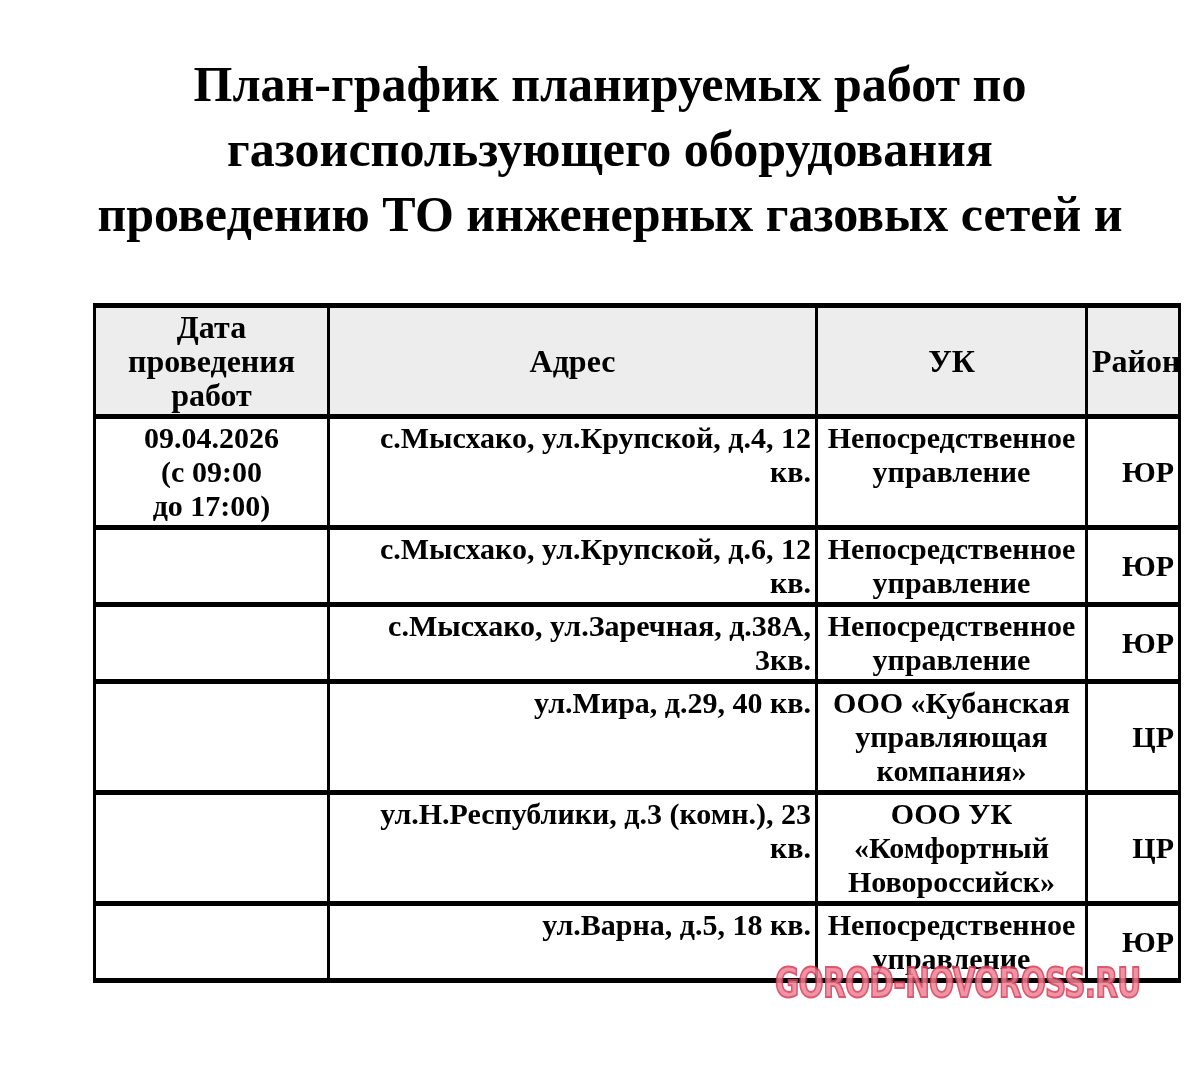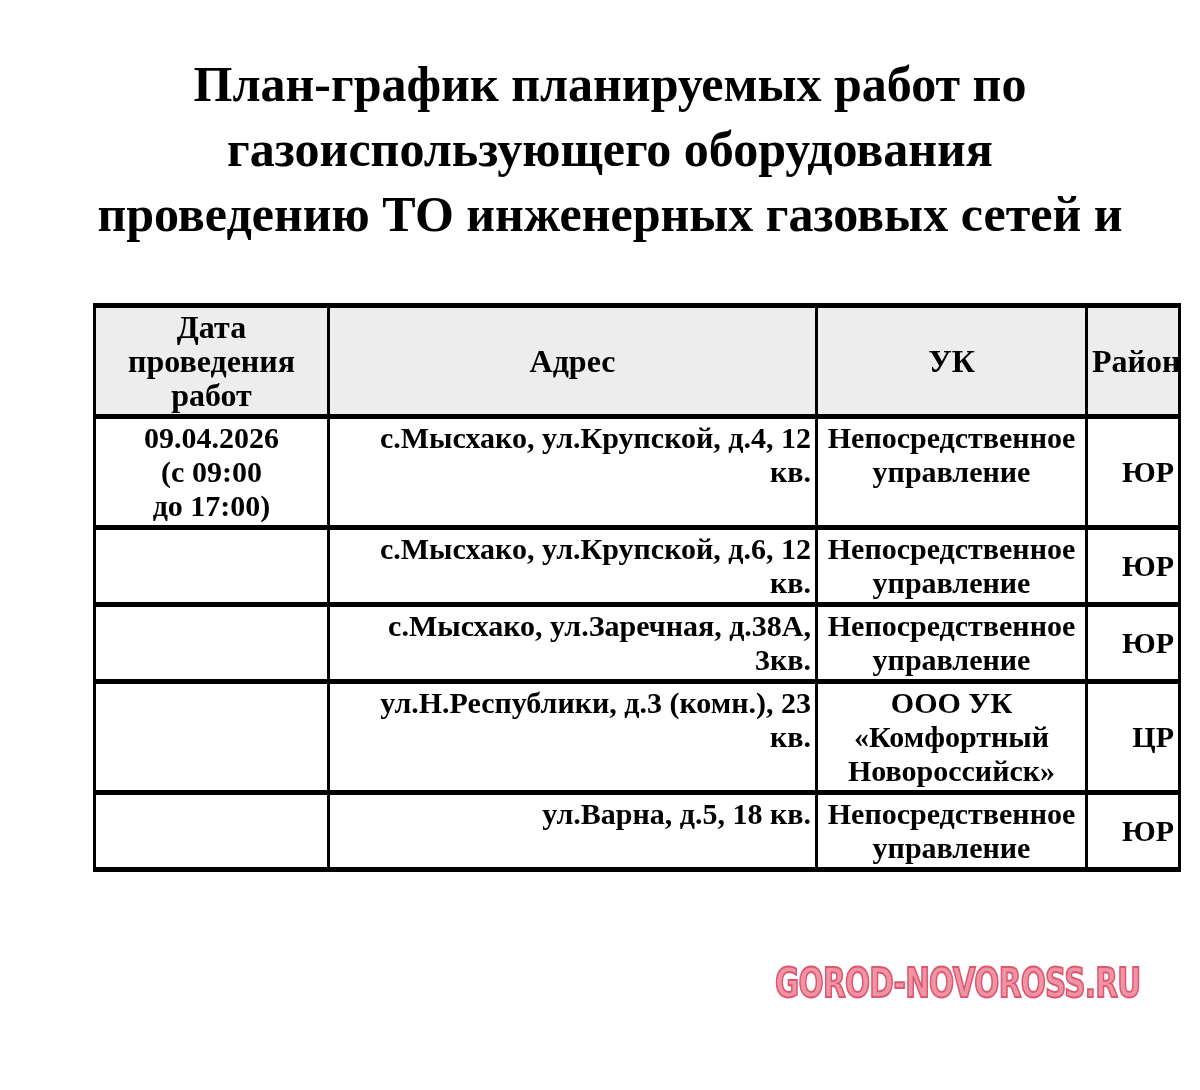--- a/index.html
+++ b/index.html
@@ -130,20 +130,26 @@
         <td class="cell-district">ЮР</td>
       </tr>
       <tr class="h69">
         <td class="cell-date"></td>
         <td class="cell-address">с.Мысхако, ул.Заречная, д.38А, 3кв.</td>
         <td class="cell-uk">Непосредственное управление</td>
         <td class="cell-district">ЮР</td>
       </tr>
       <tr class="h105">
         <td class="cell-date"></td>
+        <td class="cell-address">ул.Мира, д.29, 40 кв.</td>
+        <td class="cell-uk">ООО «Кубанская управляющая компания»</td>
+        <td class="cell-district">ЦР</td>
+      </tr>
+      <tr class="h105">
+        <td class="cell-date"></td>
         <td class="cell-address">ул.Н.Республики, д.3 (комн.), 23 кв.</td>
         <td class="cell-uk">ООО УК «Комфортный Новороссийск»</td>
         <td class="cell-district">ЦР</td>
       </tr>
       <tr class="h69">
         <td class="cell-date"></td>
         <td class="cell-address">ул.Варна, д.5, 18 кв.</td>
         <td class="cell-uk">Непосредственное управление</td>
         <td class="cell-district">ЮР</td>
       </tr>

